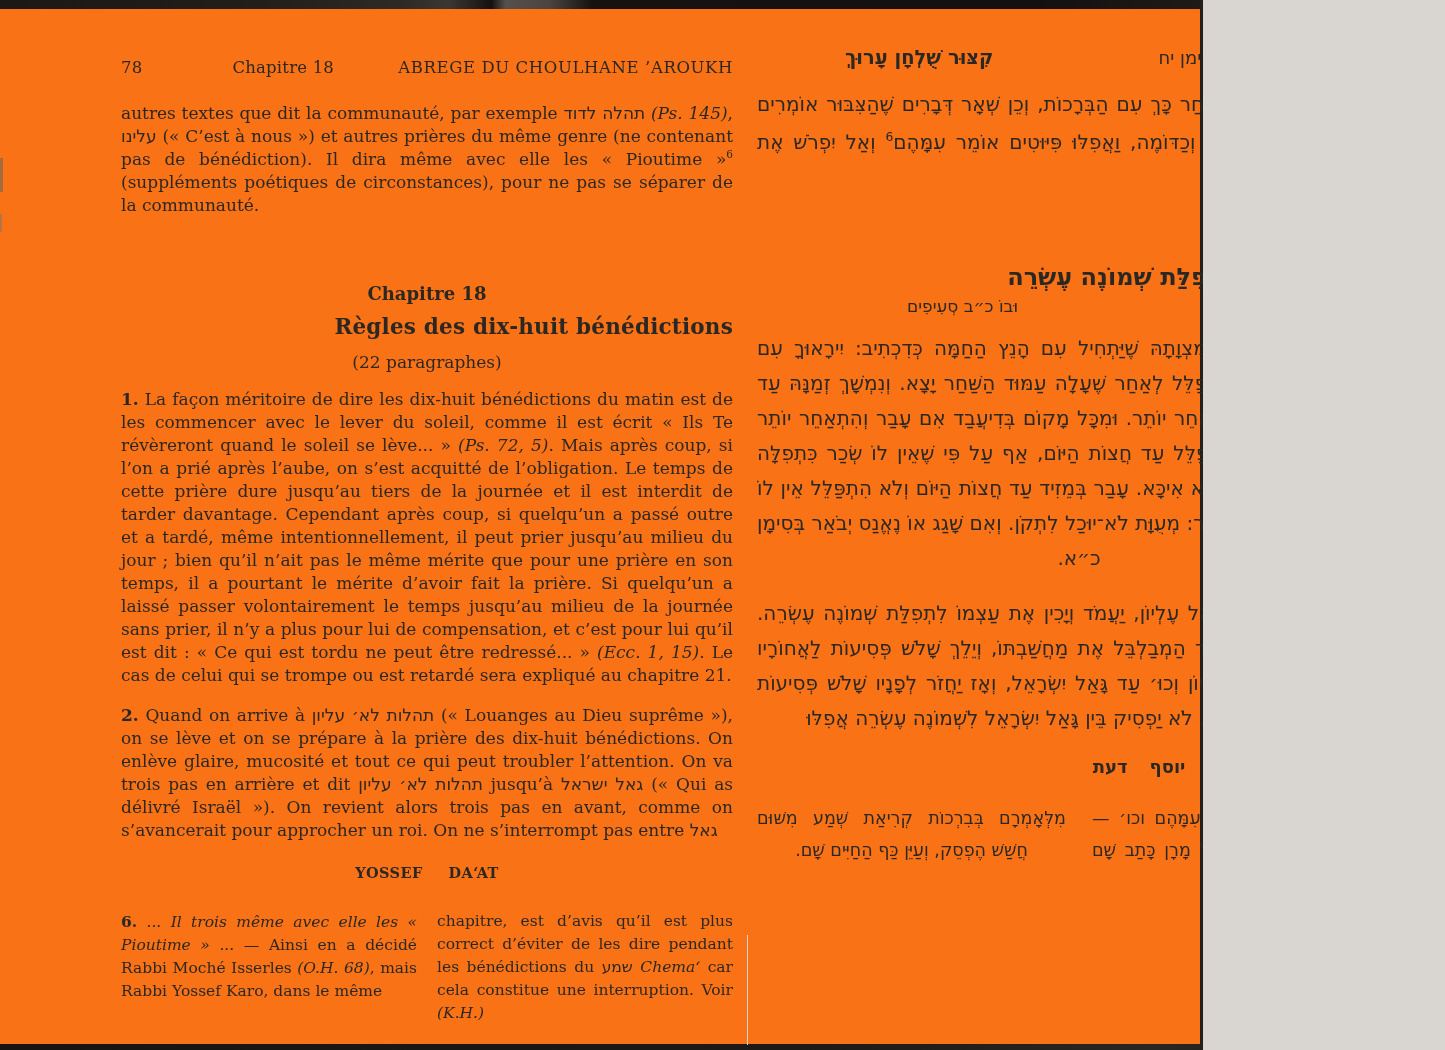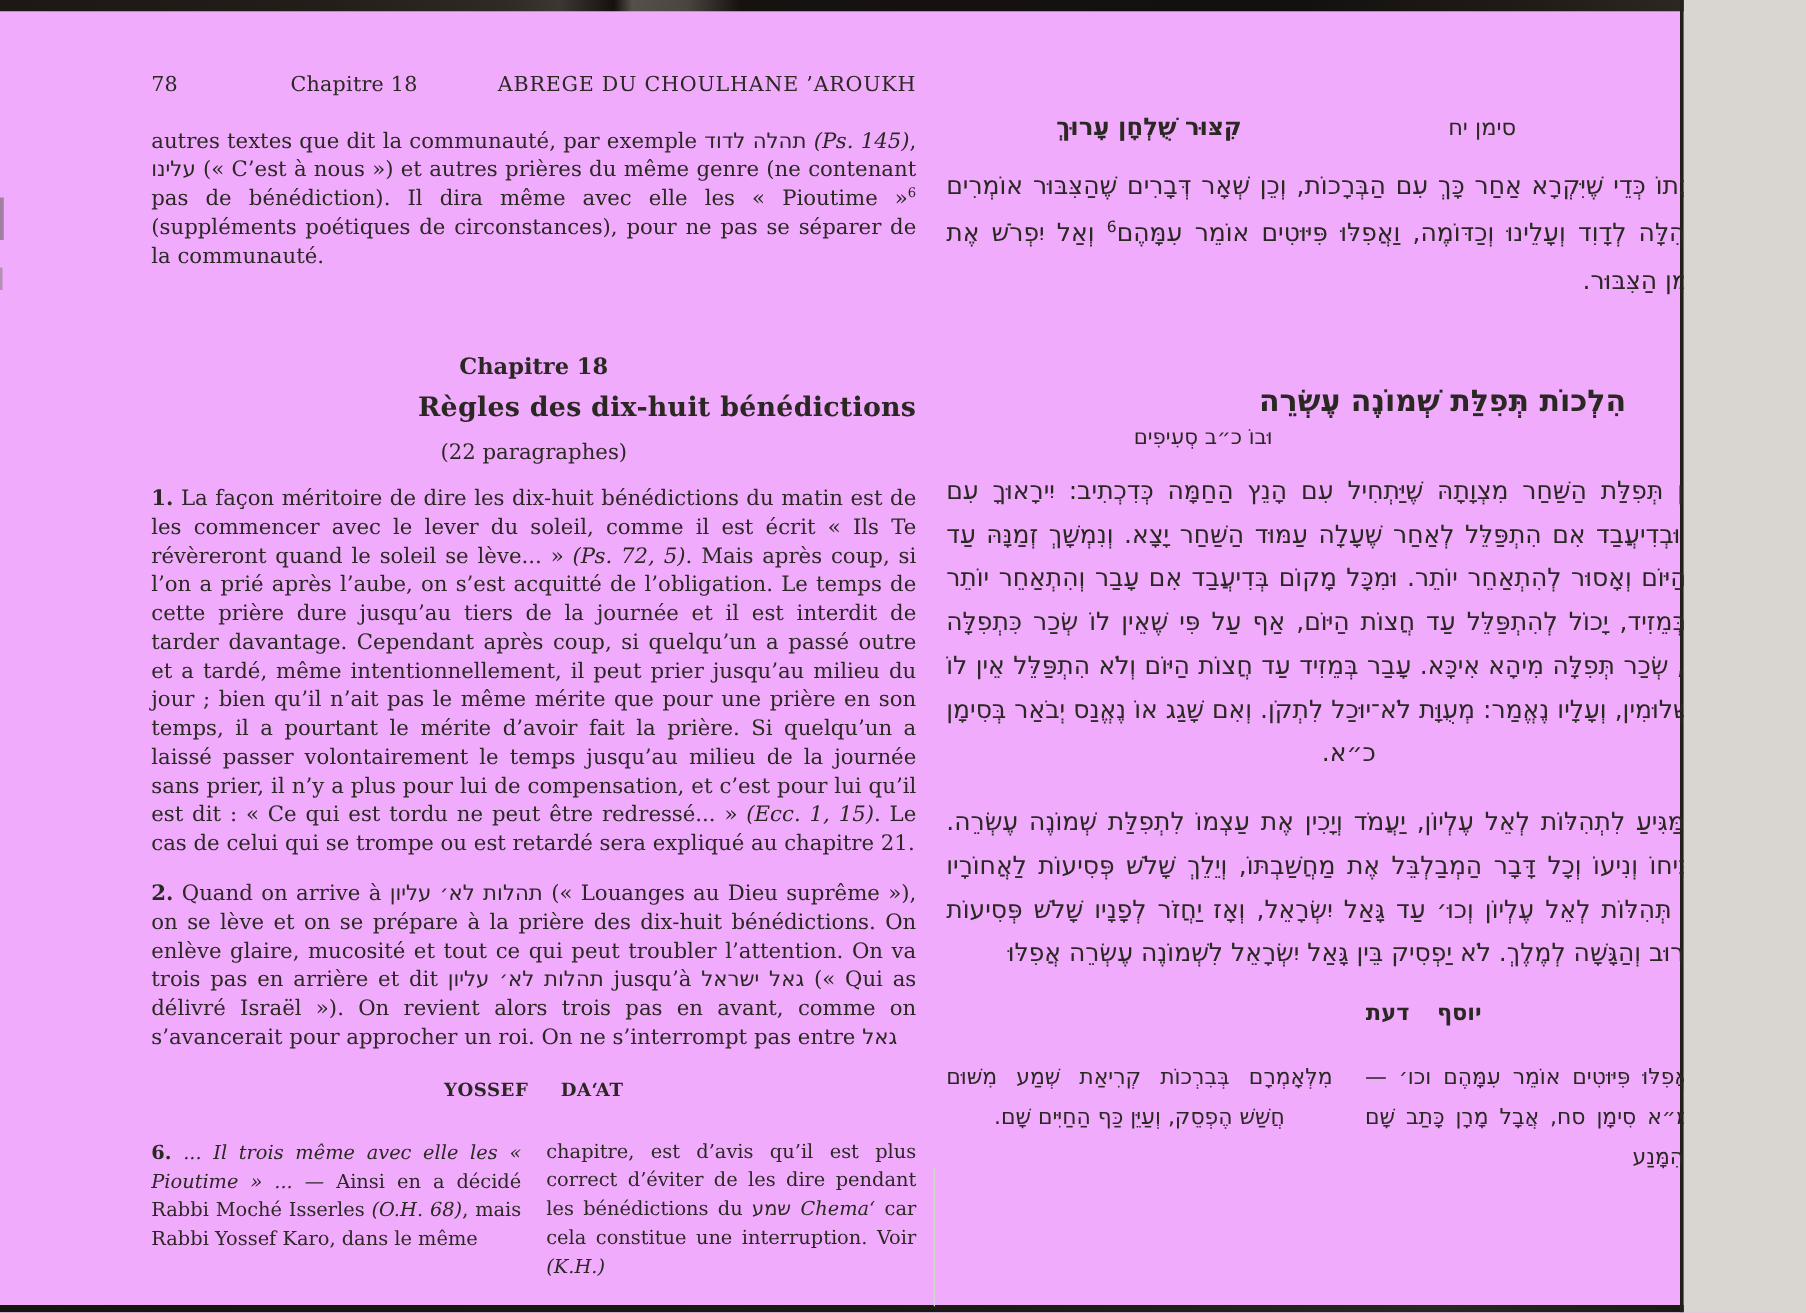--- a/index.html
+++ b/index.html
@@ -1,19 +1,19 @@
 <!DOCTYPE html>
 <html lang="fr"><head>
 <meta charset="utf-8">
 <style>
   html,body{margin:0;padding:0;background:#d9d6d1;}
   .page{
     position:relative;
-    width:1347px;height:1050px;
-    background:#f0abfc;
+    width:1203px;height:1050px;
+    background:#f97316;
     overflow:hidden;
     font-family:"DejaVu Serif","DejaVu Sans",serif;
     color:#2b2824;
   }
   
   .edge-top{
     position:absolute;top:0;left:0;width:1445px;height:9px;
     background:linear-gradient(90deg,#1b1815 0%,#221e1a 18%,#2e2a26 28%,#3b3733 31%,#141110 34%,#55504b 35%,#4a4540 38%,#151210 41%,#131110 72%,#201c18 85%,#383california 0,#36312c 100%);
     background:linear-gradient(90deg,#1b1815 0%,#221e1a 18%,#2e2a26 28%,#3b3733 31%,#141110 34%,#55504b 35%,#4a4540 38%,#151210 41%,#131110 72%,#201c18 85%,#36312c 100%);
   }
@@ -38,21 +38,21 @@
   .num{font-weight:bold;}
   .it{font-style:italic;}
   sup.fn{font-size:.62em;vertical-align:super;line-height:0;}
   .fr-fnheader{margin-top:22px;display:flex;justify-content:center;gap:26px;font-size:14.5px;font-weight:bold;letter-spacing:.4px;}
   .fr-fncols{margin-top:13px;display:flex;gap:20px;}
   .fr-fncols .fncol{width:296px;font-size:15.5px;line-height:23px;text-align:justify;}
 
   
   .col-he{position:absolute;left:757px;top:46px;width:644px;direction:rtl;font-family:"DejaVu Sans","DejaVu Serif",sans-serif;}
   .he-header{display:flex;justify-content:space-between;align-items:baseline;padding-left:88px;font-size:18px;}
-  .he-header .book{font-weight:bold;font-size:19.5px;margin-top:44px;}
+  .he-header .book{font-weight:bold;font-size:19.5px;}
   .he-body{font-size:20px;line-height:35px;text-align:justify;}
   .he-intro{margin-top:16px;line-height:38px;}
   .he-section{margin-top:64px;padding-left:150px;}
   .he-siman{font-size:18px;text-align:center;}
   .he-title{margin-top:8px;font-size:24px;font-weight:bold;text-align:center;}
   .he-sub{margin-top:5px;font-size:17px;text-align:left;}
   .he-p1{margin-top:15px;text-align-last:center;}
   .he-p2{margin-top:16px;}
   .he-fnheader{margin-top:19px;display:flex;justify-content:center;gap:22px;font-size:18px;font-weight:bold;padding-left:120px;}
   .he-fncols{margin-top:7px;display:flex;gap:26px;}

